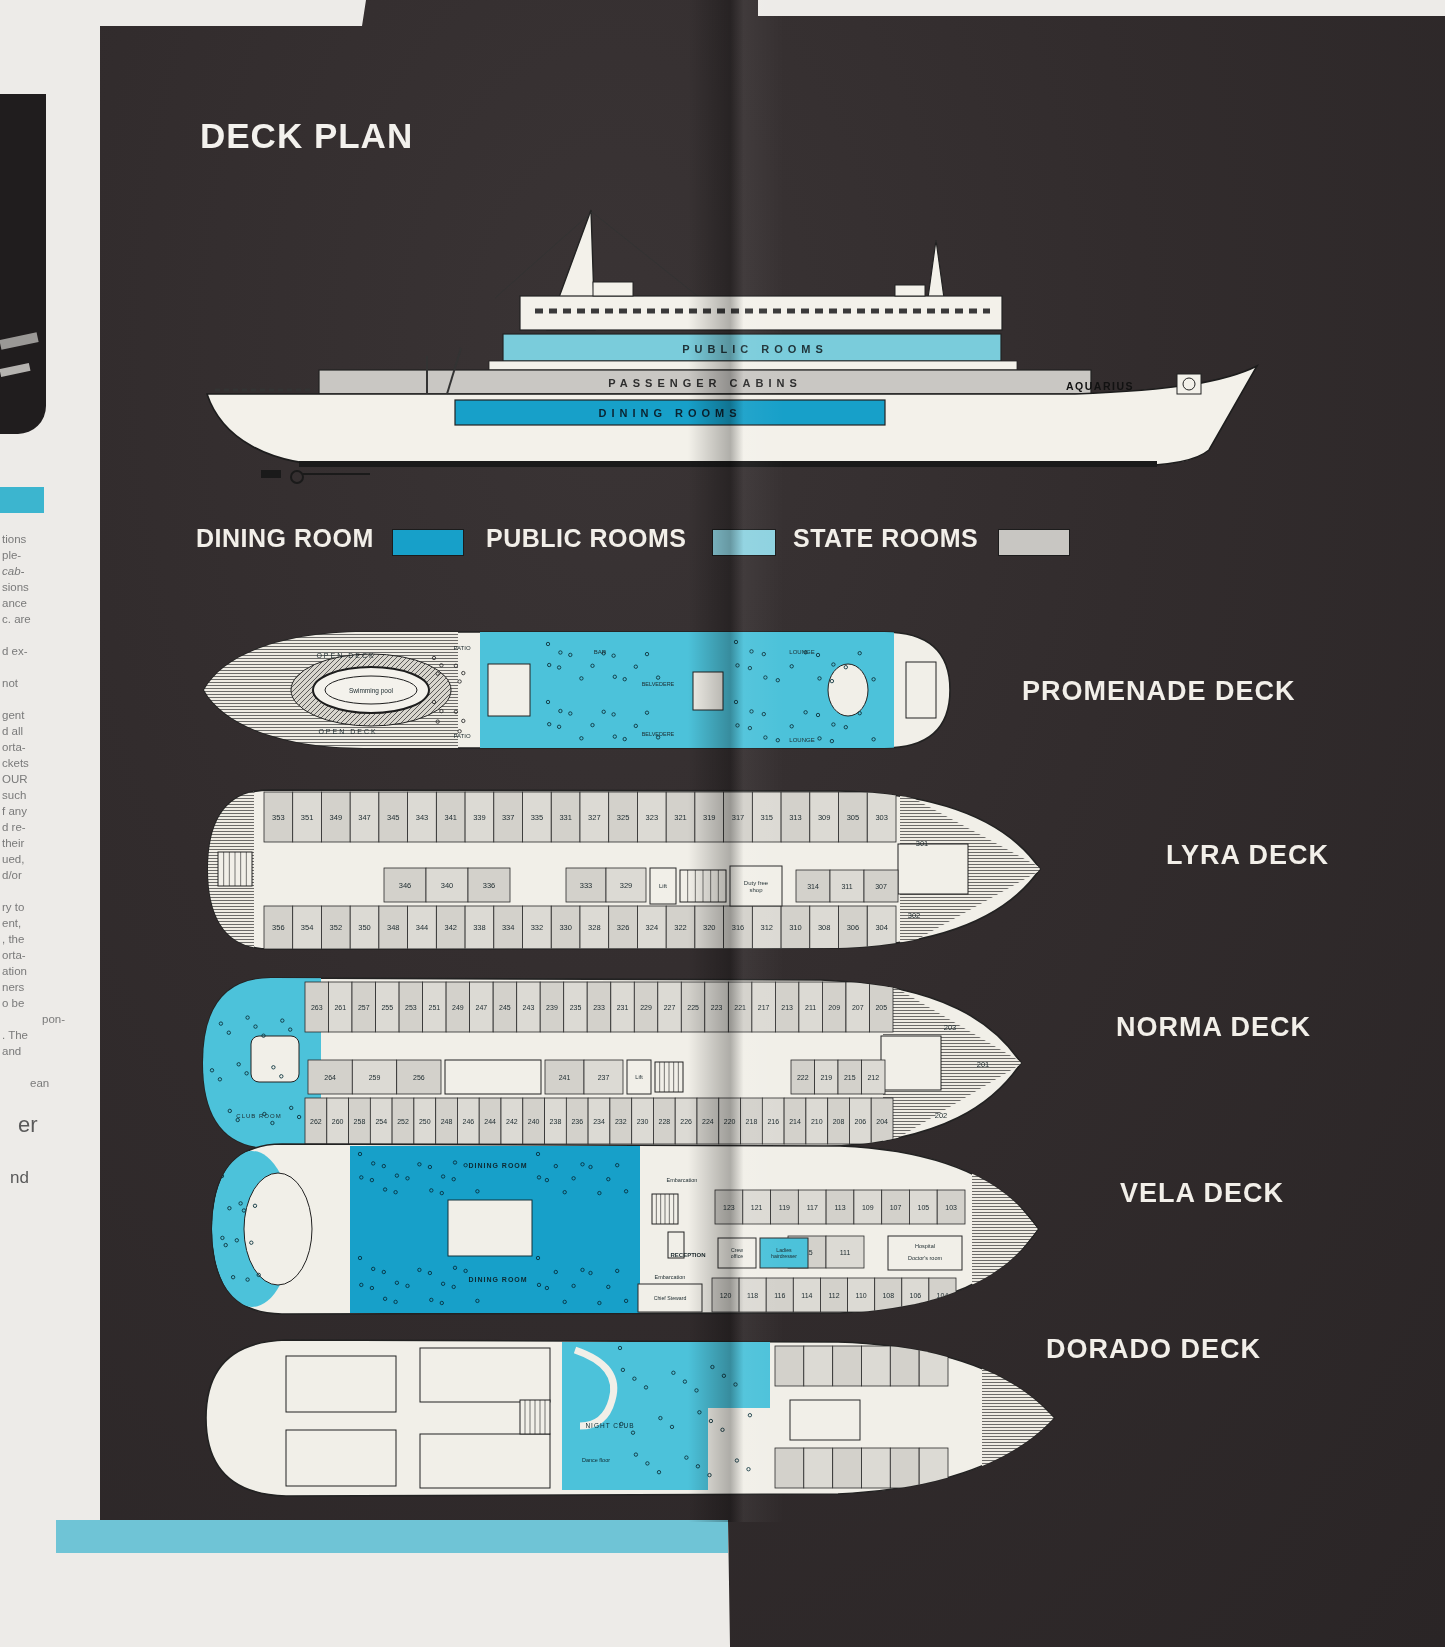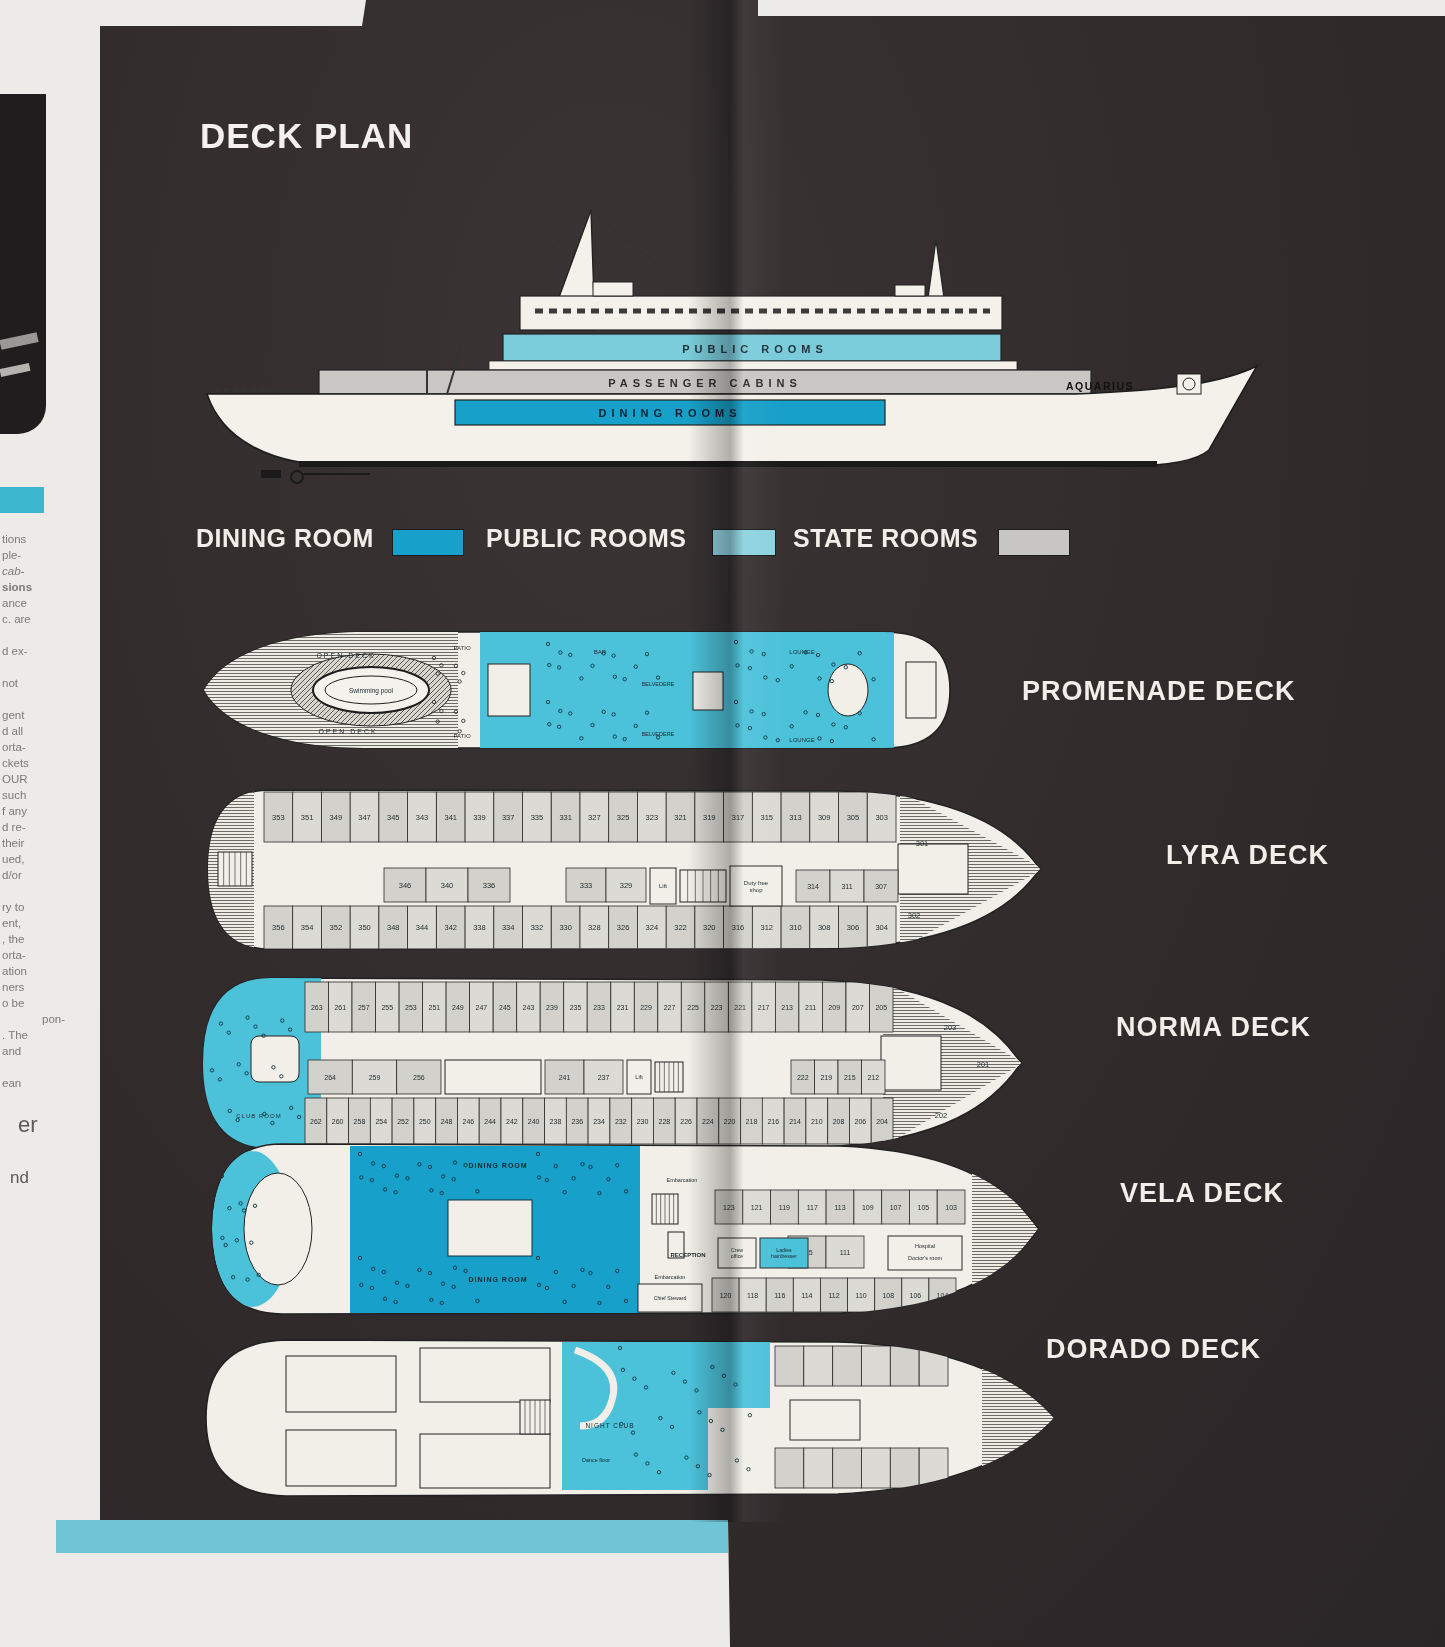--- a/index.html
+++ b/index.html
@@ -50,21 +50,21 @@
 <div id="fold"></div>
 
 <div id="photo-corner" class="abs"></div>
 <div class="photo-stripe" style="left:0;top:336px;width:38px;height:10px"></div>
 <div class="photo-stripe" style="left:0;top:366px;width:30px;height:8px;background:#b5b3b0"></div>
 <div id="cyan-square" class="abs"></div>
 <div id="frag-col">
     <div class="frag" style="top: 533px;">tions</div>
     <div class="frag" style="top: 549px;">ple-</div>
     <div class="frag" style="top: 565px; font-style: italic;">cab-</div>
-    <div class="frag" style="top: 581px; font-weight: bold;">sions</div>
+    <div class="frag" style="top: 581px;">sions</div>
     <div class="frag" style="top: 597px;">ance</div>
     <div class="frag" style="top: 613px;">c. are</div>
     <div class="frag" style="top: 645px;">d ex-</div>
     <div class="frag" style="top: 677px;">not</div>
     <div class="frag" style="top: 709px;">gent</div>
     <div class="frag" style="top: 725px;">d all</div>
     <div class="frag" style="top: 741px;">orta-</div>
     <div class="frag" style="top: 757px;">ckets</div>
     <div class="frag" style="top: 773px;">OUR</div>
     <div class="frag" style="top: 789px;">such</div>
@@ -76,21 +76,21 @@
     <div class="frag" style="top: 901px;">ry to</div>
     <div class="frag" style="top: 917px;">ent,</div>
     <div class="frag" style="top: 933px;">, the</div>
     <div class="frag" style="top: 949px;">orta-</div>
     <div class="frag" style="top: 965px;">ation</div>
     <div class="frag" style="top: 981px;">ners</div>
     <div class="frag" style="top: 997px;">o be</div>
     <div class="frag" style="top: 1013px; margin-left: 40px;">pon-</div>
     <div class="frag" style="top: 1029px;">. The</div>
     <div class="frag" style="top: 1045px;">and</div>
-    <div class="frag" style="top: 1077px;">ean</div>
+    <div class="frag" style="top: 1077px; margin-left: 28px;">ean</div>
   </div>
 <div class="frag-big" style="left:18px;top:1112px;font-size:22px">er</div>
 <div class="frag-big" style="left:10px;top:1168px;font-size:17px">nd</div>
 <div id="teal-strip" class="abs"></div>
 
 <div id="title" class="abs">DECK PLAN</div>
 
 <svg style="left:195px;top:198px" width="1075" height="295" viewBox="0 0 1075 295">
 
   <path d="M352,132 L396,12 L400,132 Z" fill="#f3f1ea" stroke="#222" stroke-width="1.4"></path>

